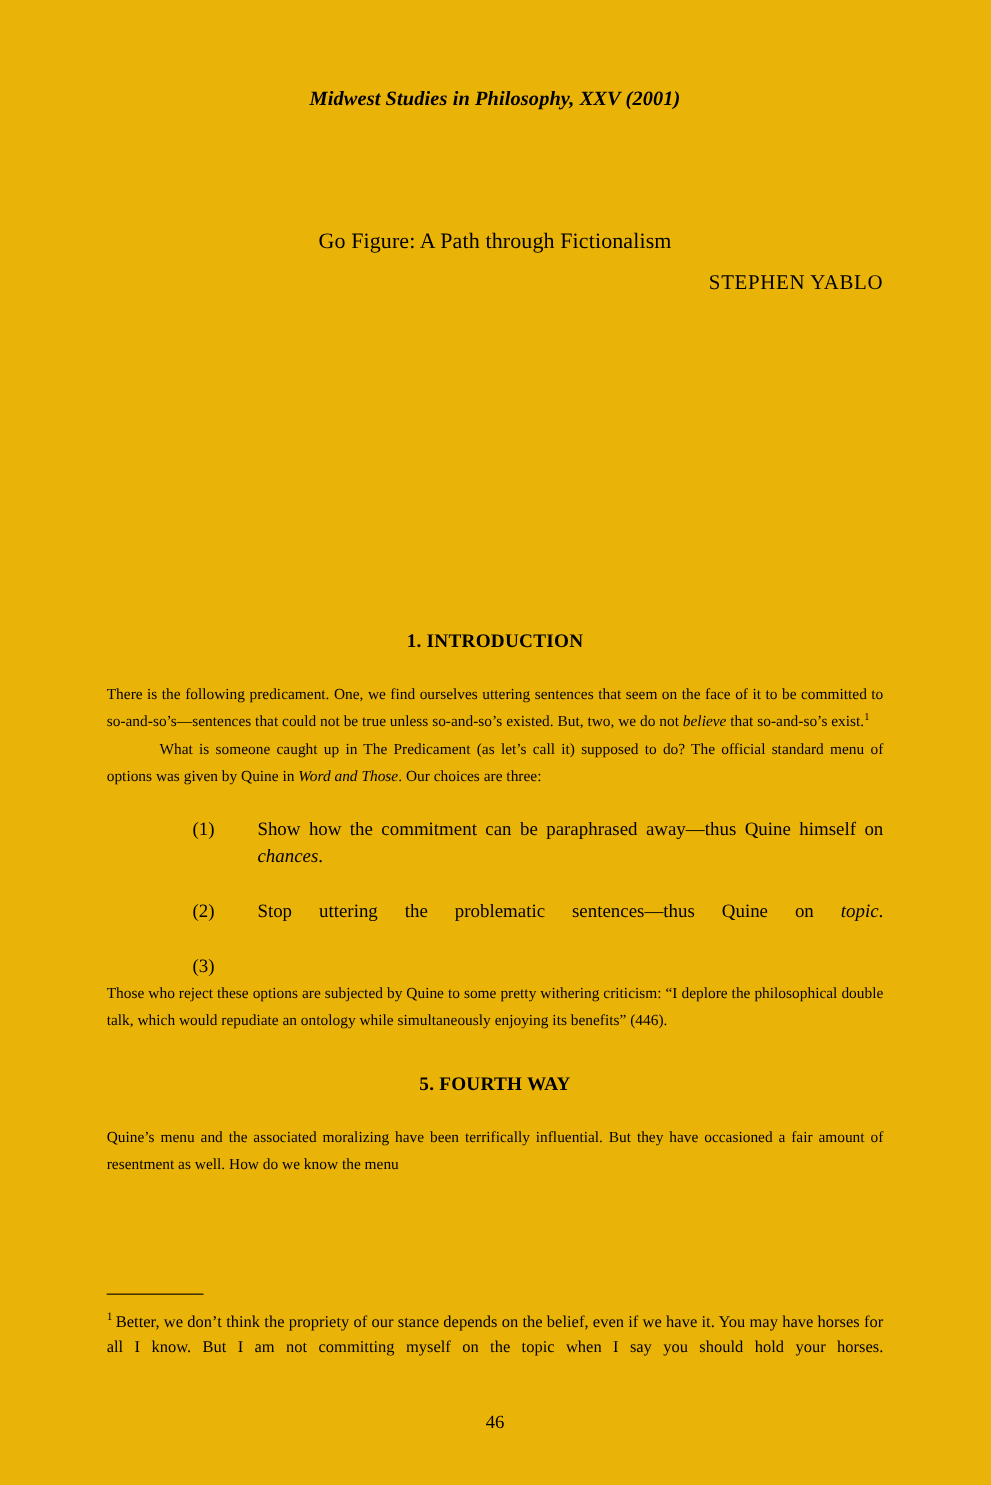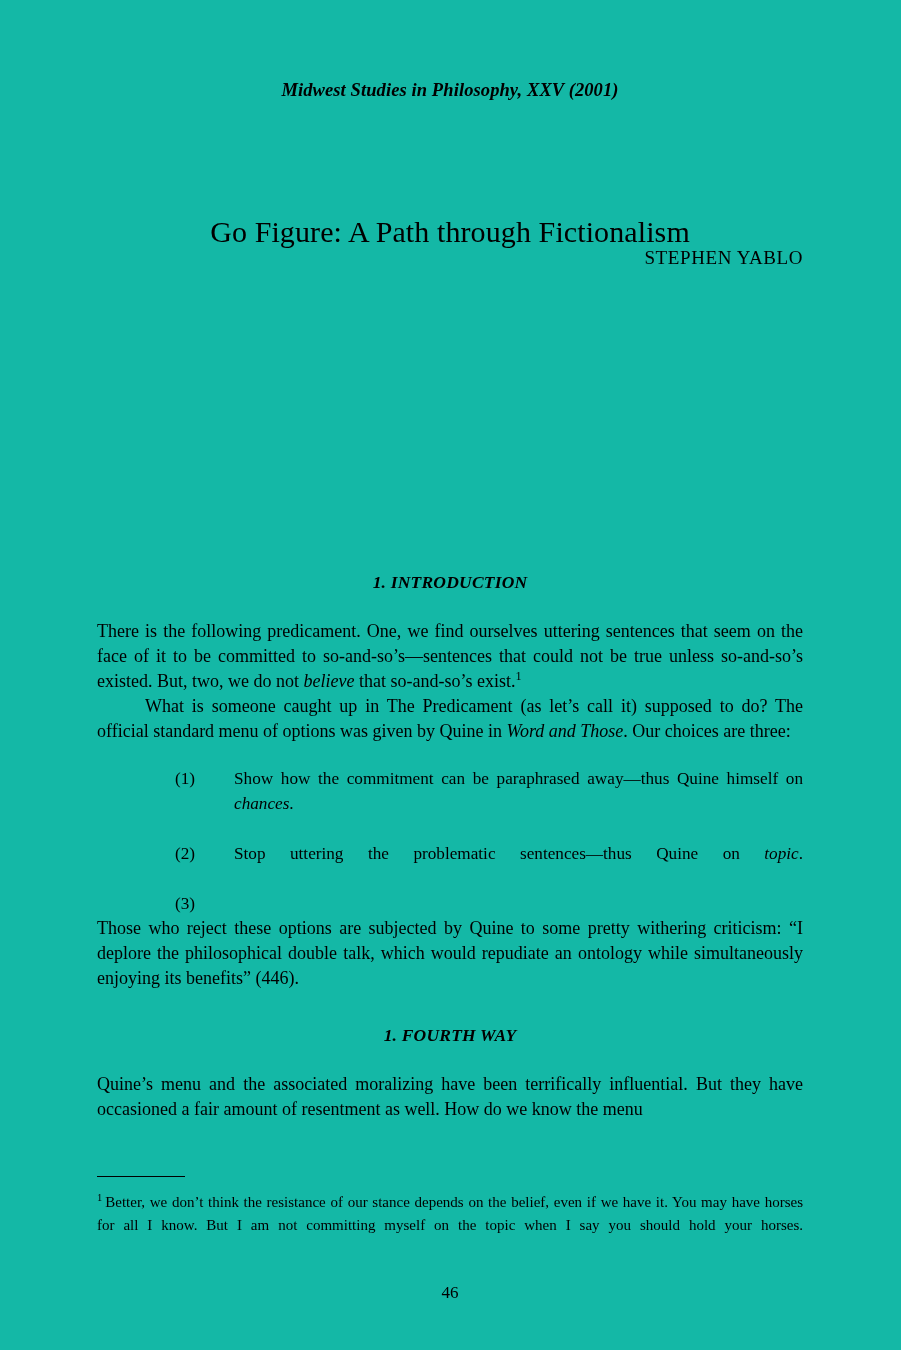--- a/index.html
+++ b/index.html
@@ -11,21 +11,21 @@
   body {
     font-family: "Liberation Serif", "DejaVu Serif", serif;
     color: #000000;
     -webkit-font-smoothing: antialiased;
   }
   .page {
     position: relative;
     width: 901px;
     height: 1350px;
     margin: 0 auto;
-    background: #14b8a6;
+    background: #eab308;
     overflow: hidden;
     box-sizing: border-box;
   }
 
   
   .journal-header {
     position: absolute;
     top: 80px;
     left: 97px;
     width: 706px;
@@ -36,21 +36,21 @@
     letter-spacing: 0.1px;
   }
 
   
   .article-title {
     position: absolute;
     top: 194px;
     left: 97px;
     width: 706px;
     text-align: center;
-    font-size: 30px;
+    font-size: 20px;
     font-weight: normal;
     line-height: 1.2;
     letter-spacing: 0.1px;
   }
   .article-author {
     position: absolute;
     top: 247px;
     left: 97px;
     width: 706px;
     text-align: right;
@@ -66,28 +66,27 @@
     left: 97px;
     width: 706px;
   }
 
   .section-heading {
     text-align: center;
     font-weight: bold;
     font-size: 17.5px;
     letter-spacing: 0.2px;
     margin: 0;
-    font-style: italic;
   }
   .section-heading.intro { margin-bottom: 26px; }
   .section-heading.fourth { margin-top: 34px; margin-bottom: 26px; }
 
   p.para {
     margin: 0;
-    font-size: 18px;
+    font-size: 14px;
     line-height: 25px;
     text-align: justify;
     text-justify: inter-word;
     hyphens: none;
   }
   p.para.indent { text-indent: 48px; }
   p.para + p.para { margin-top: 0; }
 
   .gap-after-para { margin-top: 22px; }
 
@@ -197,26 +196,26 @@
         <span class="option-number">(2)</span>
         <span class="option-text"><span>Stop uttering the problematic sentences—thus Quine on </span><em>topic</em><span>.</span></span>
       </li>
       <li class="option-item">
         <span class="option-number">(3)</span>
       </li>
     </ul>
 
     <p class="para gap-after-para">Those who reject these options are subjected by Quine to some pretty withering criticism: “I deplore the philosophical double talk, which would repudiate an ontology while simultaneously enjoying its benefits” (446).</p>
 
-    <h2 class="section-heading fourth">1. FOURTH WAY</h2>
+    <h2 class="section-heading fourth">5. FOURTH WAY</h2>
 
     <p class="para">Quine’s menu and the associated moralizing have been terrifically influential. But they have occasioned a fair amount of resentment as well. How do we know the menu</p>
 
   </div>
 
   <div class="footnote-area">
     <div class="footnote-rule"></div>
-    <p class="footnote-text"><span class="footnote-marker">1</span><span>Better, we don’t think the resistance of our stance depends on the belief, even if we have it. You may have horses for all I know. But I am not committing myself on the topic when I say you should hold your horses.</span></p>
+    <p class="footnote-text"><span class="footnote-marker">1</span><span>Better, we don’t think the propriety of our stance depends on the belief, even if we have it. You may have horses for all I know. But I am not committing myself on the topic when I say you should hold your horses.</span></p>
   </div>
 
   <div class="page-number">46</div>
 
 </div>
 
 </body></html>

